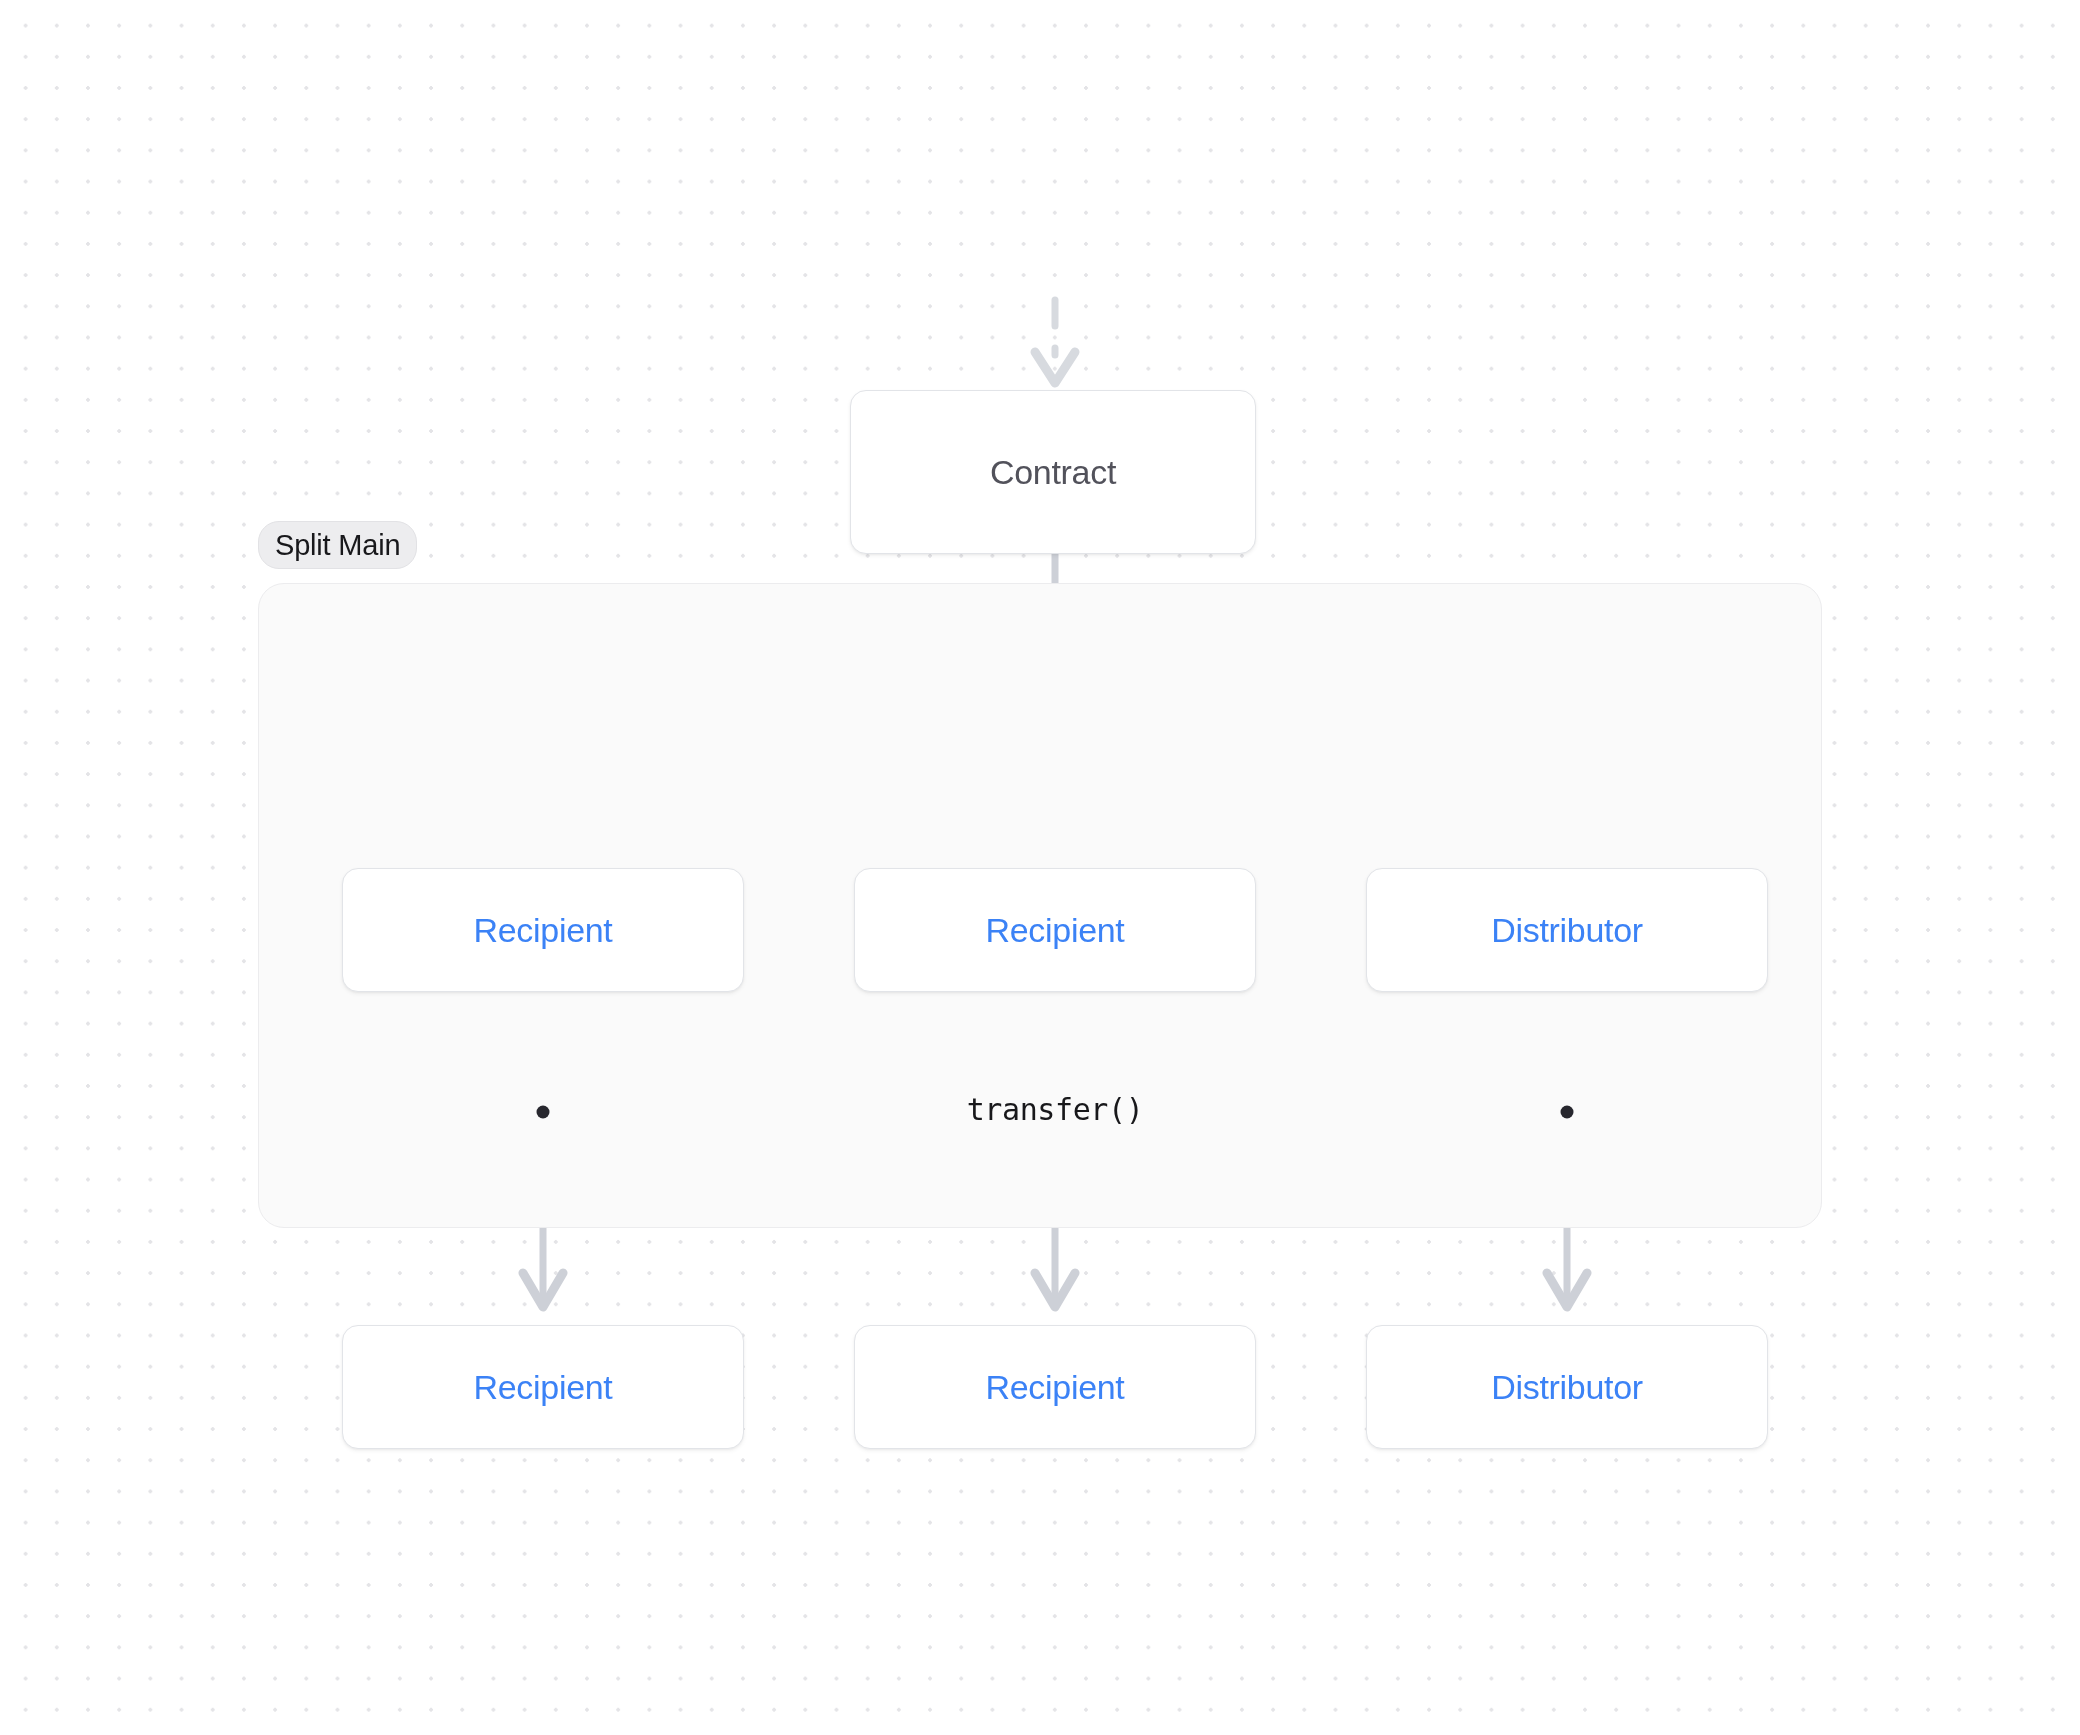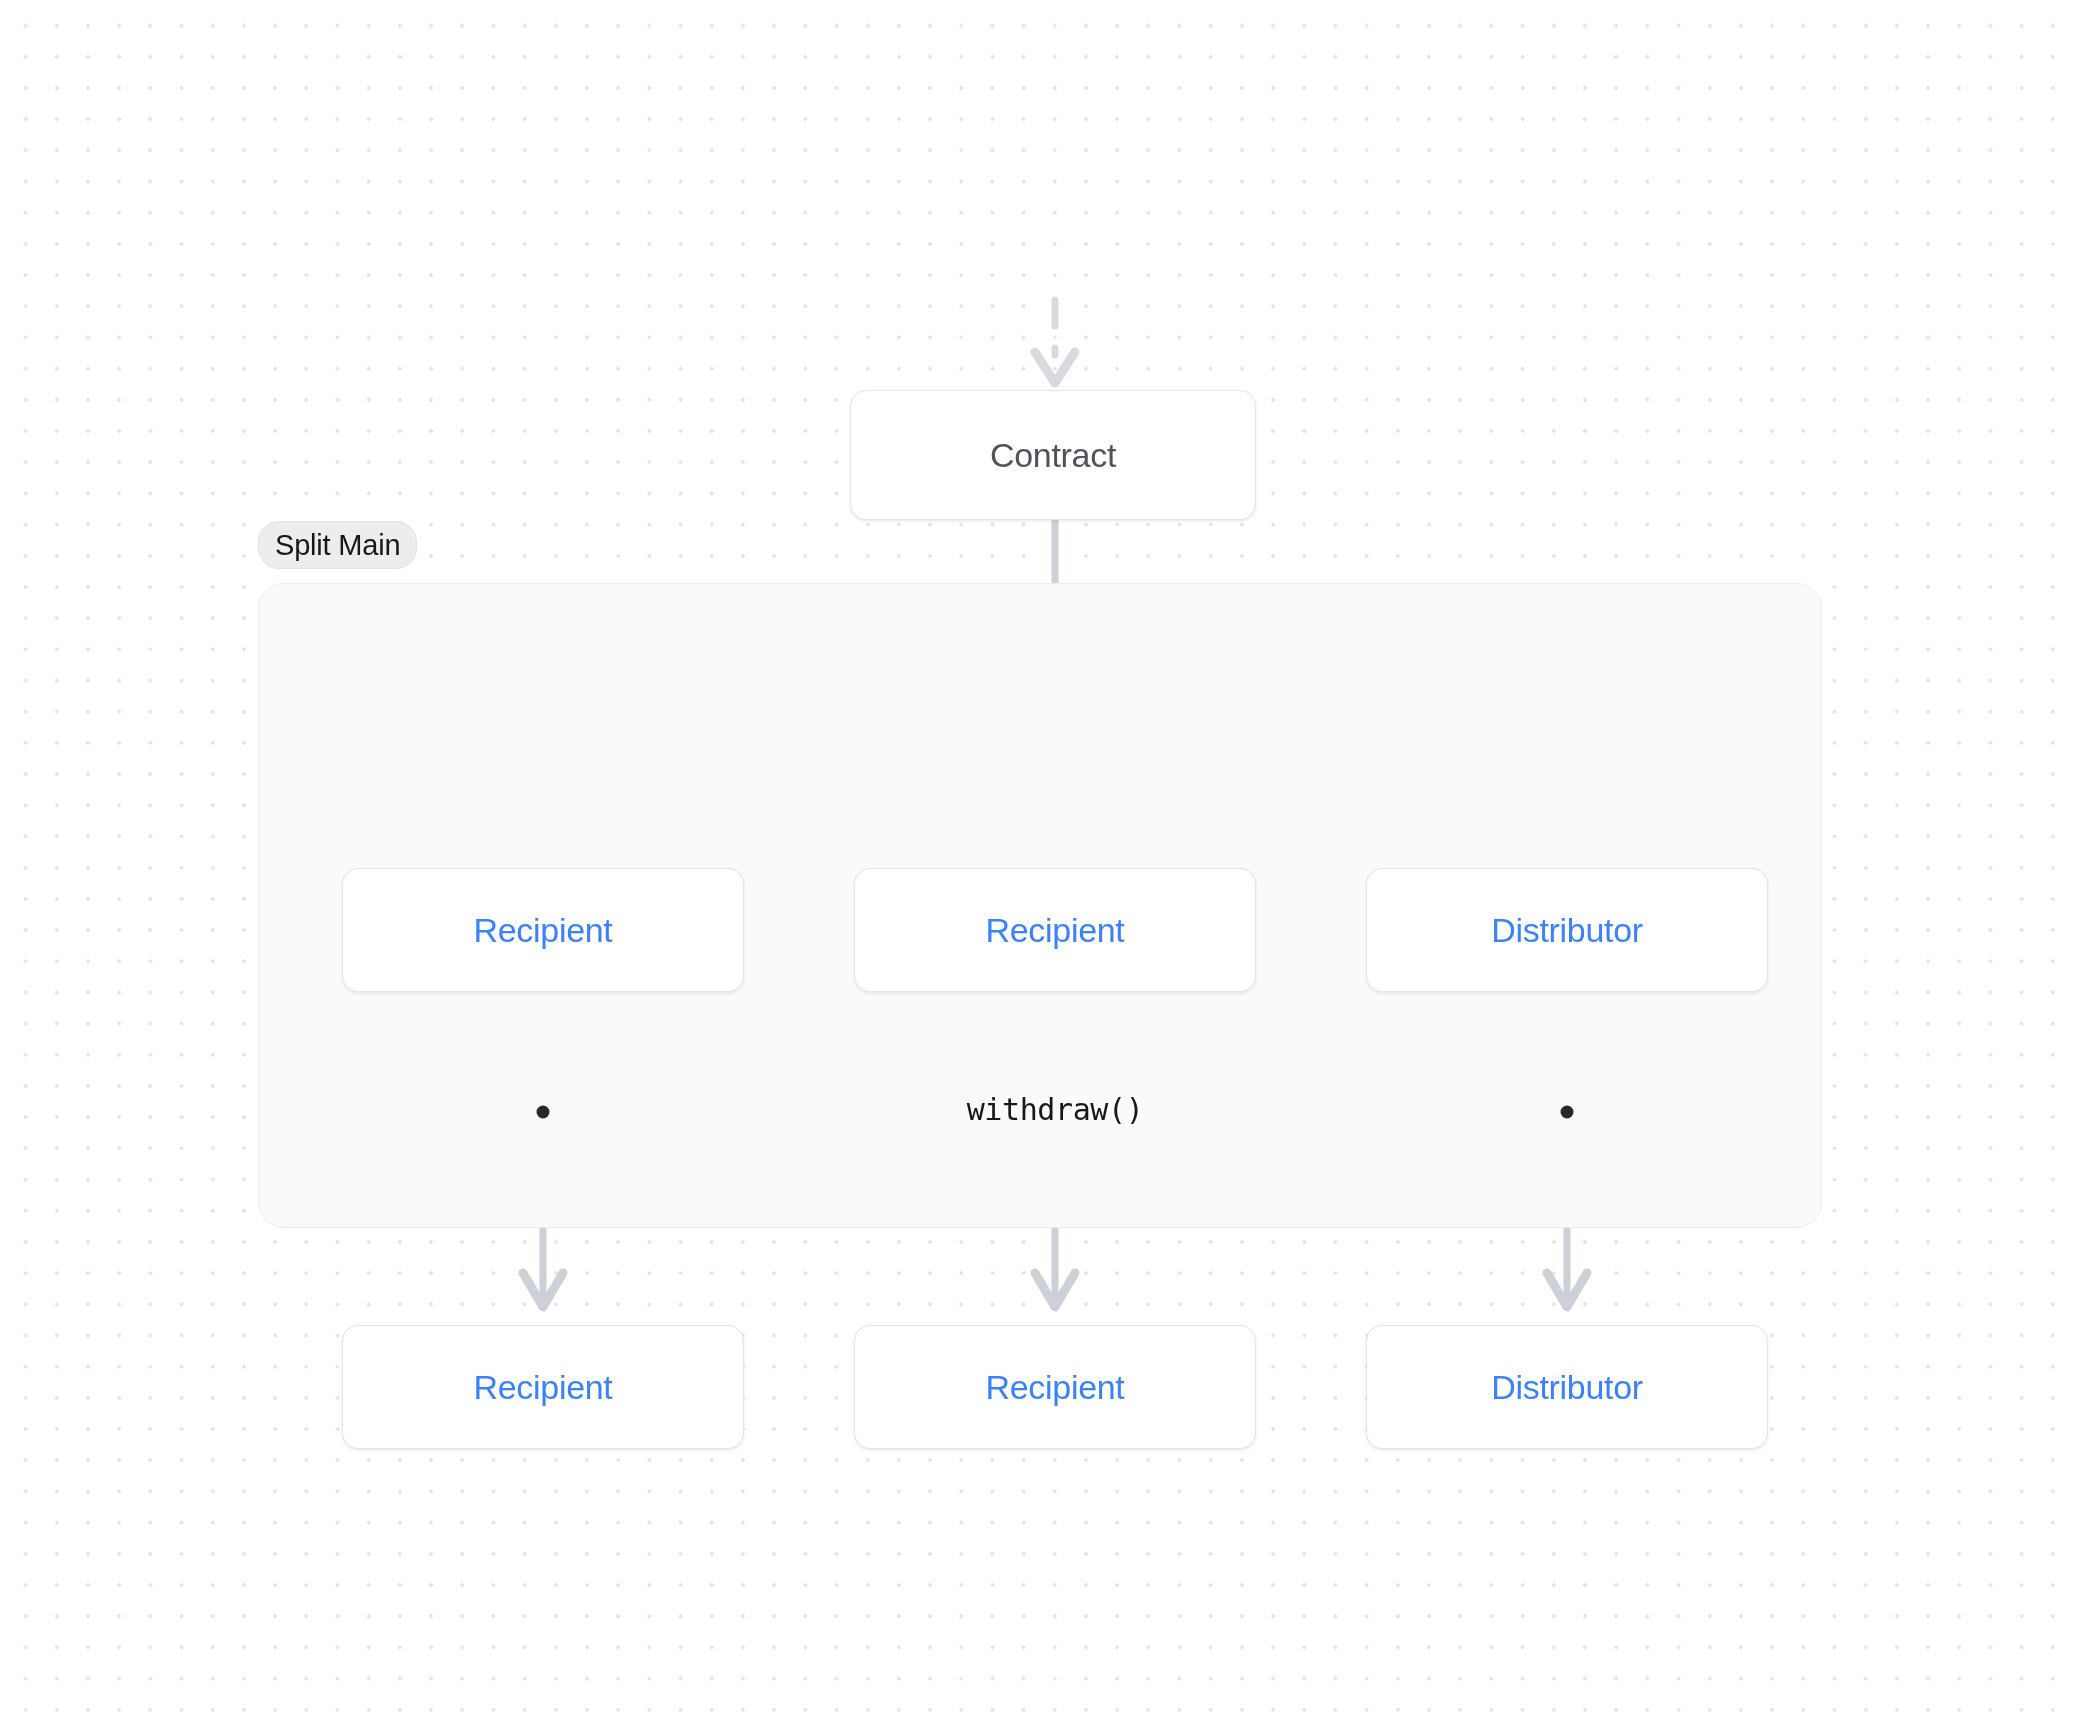--- a/index.html
+++ b/index.html
@@ -149,27 +149,27 @@
       <path d="M 1567 1143 L 1567 1300" stroke="#cdd0d7" stroke-width="7" fill="none" stroke-linecap="round"></path>
       <path d="M 1547 1273 L 1567 1307 L 1587 1273" stroke="#cdd0d7" stroke-width="9" fill="none" stroke-linecap="round" stroke-linejoin="round"></path>
     </g>
   </svg>
 
   <div class="group-box"></div>
   <div class="group-label">Split Main</div>
 
 
 
-  <div class="edge-label" style="left:1055px; top:1092px;">withdraw()</div>
+  <div class="edge-label" style="left:1055px; top:1092px;">transfer()</div>
 
   <div class="edge-dot" style="left:543px; top:1112px;"></div>
 
   <div class="edge-dot" style="left:1567px; top:1112px;"></div>
 
-  <div class="node muted" style="left:850px; top:390px; width:406px; height:130px;">Contract</div>
+  <div class="node muted" style="left:850px; top:390px; width:406px; height:164px;">Contract</div>
 
   <div class="node" style="left:342px; top:868px; width:402px; height:124px;">Recipient</div>
 
   <div class="node" style="left:854px; top:868px; width:402px; height:124px;">Recipient</div>
 
   <div class="node" style="left:1366px; top:868px; width:402px; height:124px;">Distributor</div>
 
   <div class="node" style="left:342px; top:1325px; width:402px; height:124px;">Recipient</div>
 
   <div class="node" style="left:854px; top:1325px; width:402px; height:124px;">Recipient</div>

